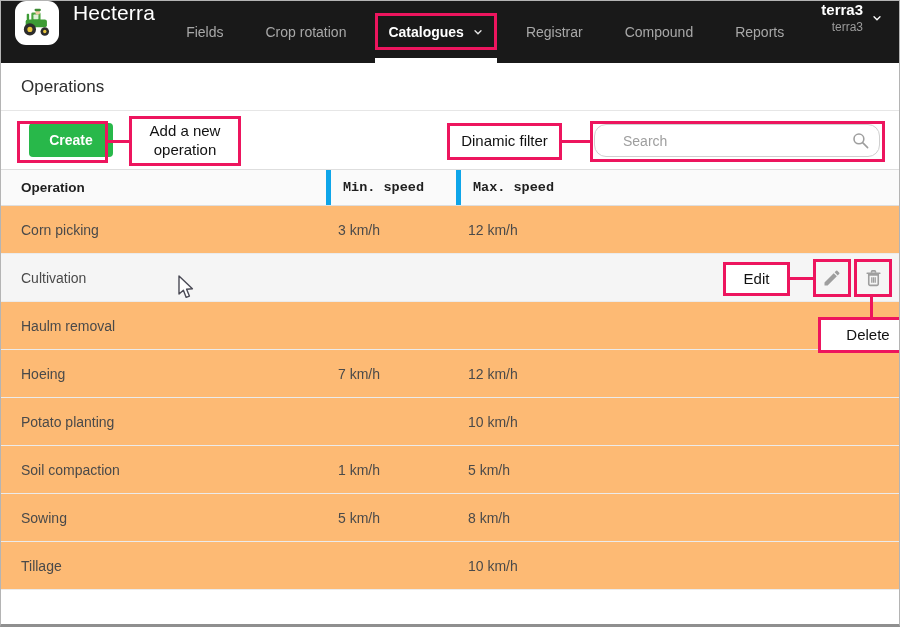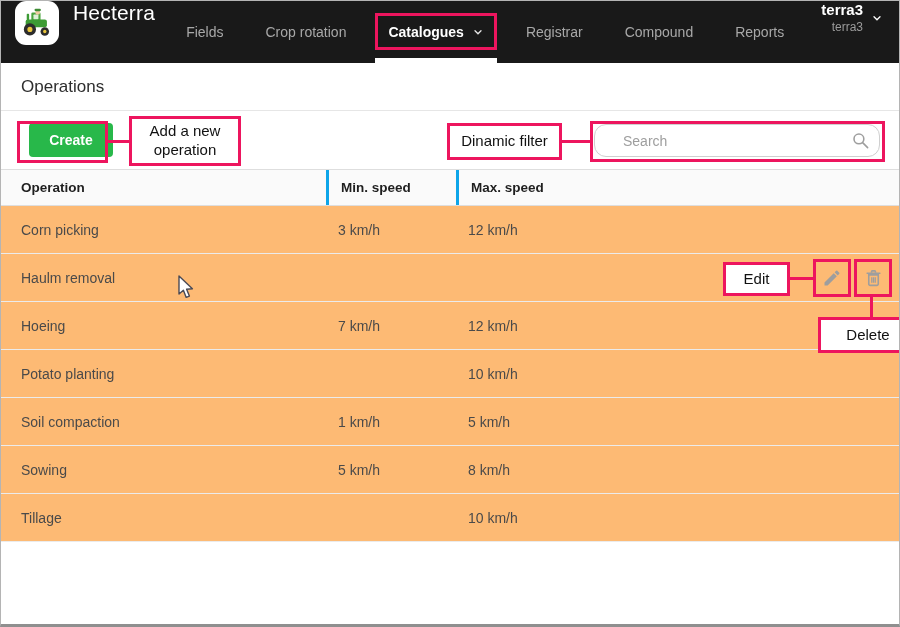--- a/index.html
+++ b/index.html
@@ -73,21 +73,21 @@
   .table{display:flex;flex-direction:column;flex:1 1 auto;}
   .thead{
     height:37px;flex:0 0 37px;display:flex;align-items:center;background:#fafafa;
     border-top:1px solid #dedede;border-bottom:1px solid #dedede;
     font-size:13.5px;font-weight:bold;color:#1f1f1f;
   }
   .th,.td{display:flex;align-items:center;height:100%;}
   .col-op{flex:0 0 325px;padding-left:20px;}
   .col-min{flex:0 0 130px;padding-left:12px;}
   .col-max{flex:1 1 auto;padding-left:12px;}
-  .thead .col-min,.thead .col-max{border-left:3px solid #0ea5e9;}
+  .thead .col-min,.thead .col-max{border-left:5px solid #0ea5e9;font-family:Liberation Mono, monospace;}
   .row{
     height:48px;flex:0 0 48px;display:flex;align-items:center;
     border-bottom:1px solid #ebebeb;font-size:14px;color:#4a4a4a;background:#fdba74;cursor:pointer;
   }
   .row.hovered{background:#f5f5f5;}
   .spacer{flex:1 1 auto;background:#fff;}
   
   .overlay{position:absolute;inset:0;pointer-events:none;}
   .ann-frame{position:absolute;border:3px solid var(--annotation-pink);}
   .callout{
@@ -190,20 +190,25 @@
       <div class="th col-op">Operation</div>
       <div class="th col-min">Min. speed</div>
       <div class="th col-max">Max. speed</div>
     </div>
     <div>
         <div class="row">
     <div class="td col-op c-op">Corn picking</div>
     <div class="td col-min c-min">3 km/h</div>
     <div class="td col-max c-max">12 km/h</div>
   </div>
+        <div class="row hovered">
+    <div class="td col-op c-op">Cultivation</div>
+    <div class="td col-min c-min"></div>
+    <div class="td col-max c-max"></div>
+  </div>
         <div class="row">
     <div class="td col-op c-op">Haulm removal</div>
     <div class="td col-min c-min"></div>
     <div class="td col-max c-max"></div>
   </div>
         <div class="row">
     <div class="td col-op c-op">Hoeing</div>
     <div class="td col-min c-min">7 km/h</div>
     <div class="td col-max c-max">12 km/h</div>
   </div>

